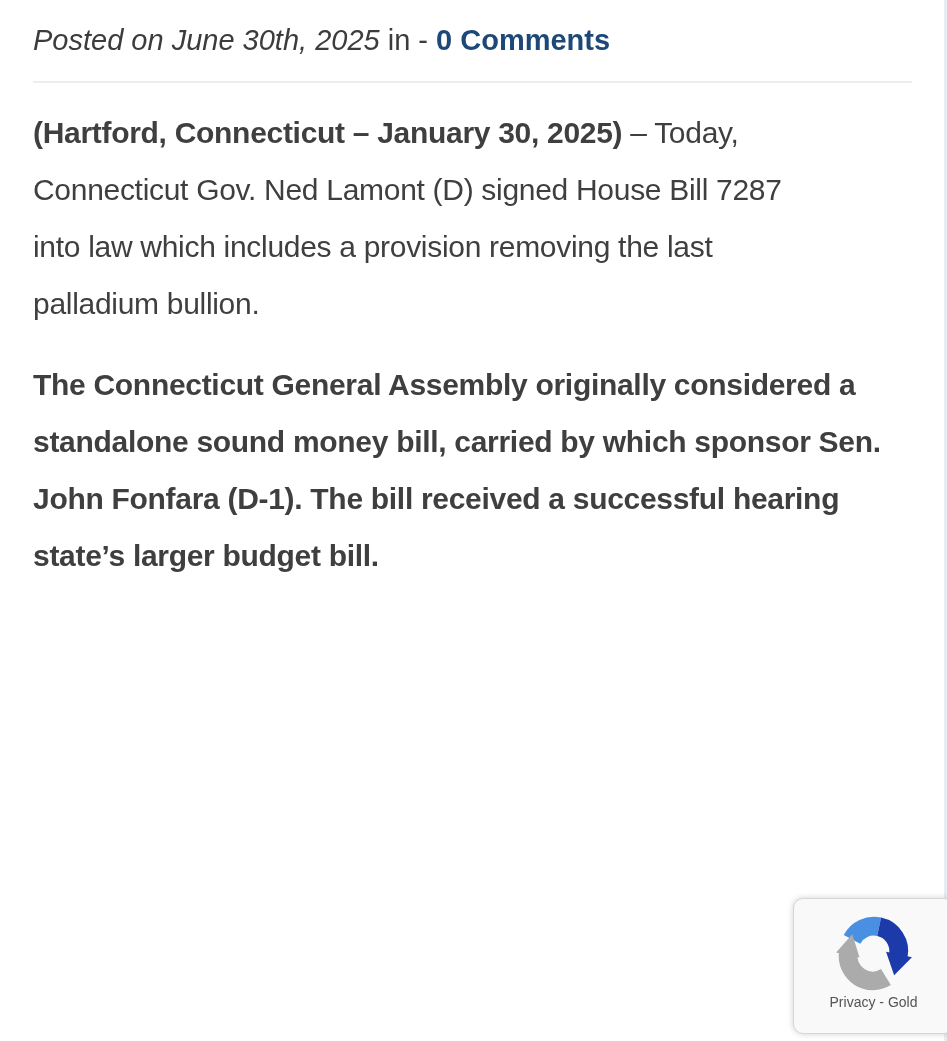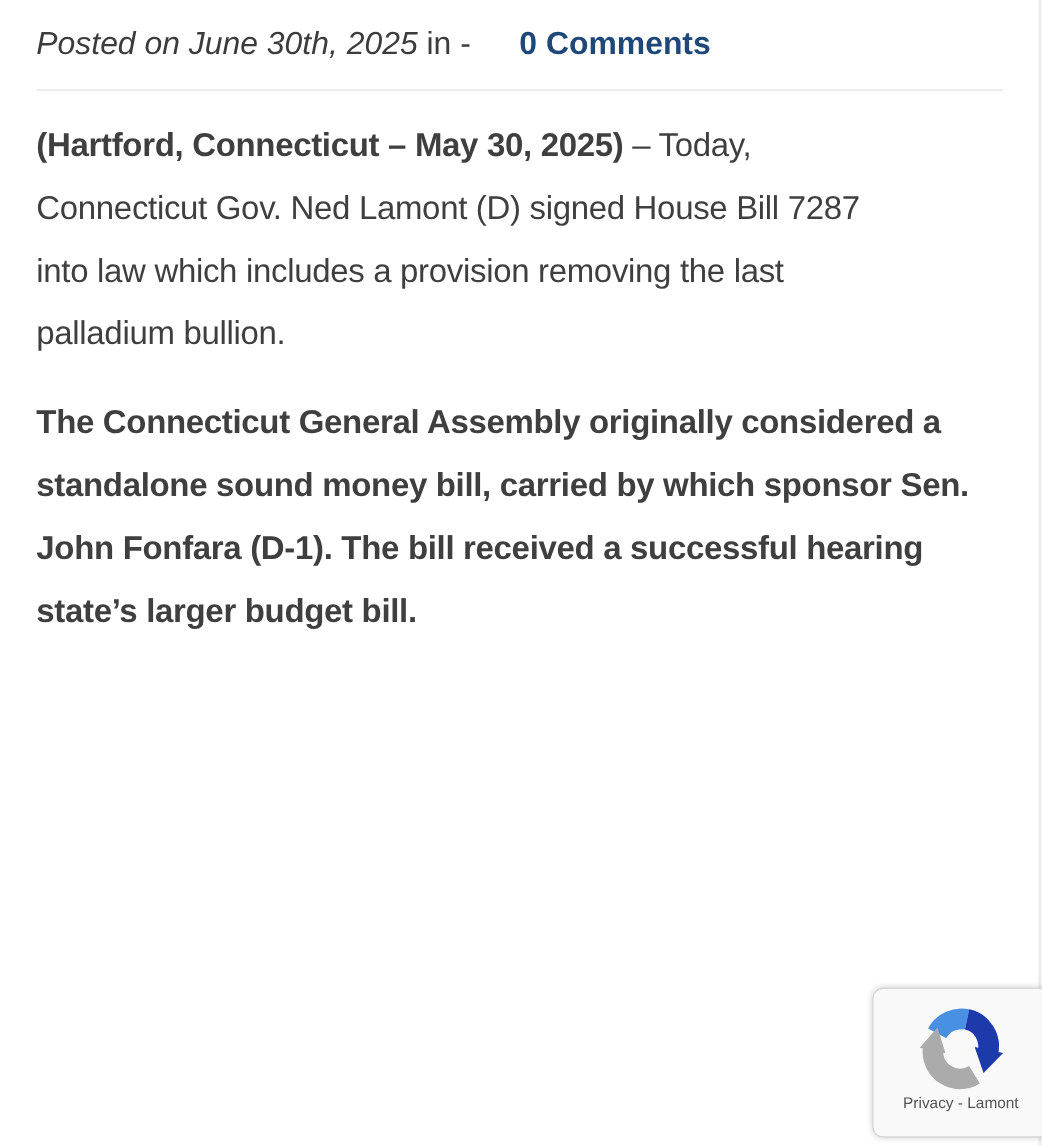--- a/index.html
+++ b/index.html
@@ -31,21 +31,20 @@
     line-height: 36px;
     color: #3c3c3c;
     white-space: nowrap;
   }
   .meta .posted { font-style: italic; }
   .meta .comments-link {
     color: #1e4878;
     font-weight: bold;
     text-decoration: none;
     cursor: pointer;
-    margin-left: 36px;
   }
   .divider {
     margin-top: 23px;
     height: 2px;
     background: #ededed;
   }
   .para {
     font-size: 30px;
     line-height: 57px;
     color: #3f3f3f;
@@ -93,21 +92,21 @@
 <div class="content">
 
 
   <div class="meta">
     <span class="posted">Posted on June 30th, 2025</span><span> in - </span><a class="comments-link">0 Comments</a>
   </div>
 
   <div class="divider"></div>
 
   <div class="para first">
-    <div class="pline"><span class="bold">(Hartford, Connecticut – May 30, 2025)</span><span> – Today,</span></div>
+    <div class="pline"><span class="bold">(Hartford, Connecticut – January 30, 2025)</span><span> – Today,</span></div>
     <div class="pline">Connecticut Gov. Ned Lamont (D) signed House Bill 7287</div>
     <div class="pline">into law which includes a provision removing the last</div>
     <div class="pline">palladium bullion.</div>
   </div>
 
   <div class="para second">
     <div class="pline">The Connecticut General Assembly originally considered a</div>
     <div class="pline">standalone sound money bill, carried by which sponsor Sen.</div>
     <div class="pline">John Fonfara (D-1). The bill received a successful hearing</div>
     <div class="pline">state’s larger budget bill.</div>
@@ -119,17 +118,17 @@
   <svg class="recaptcha-logo" viewBox="0 0 48 48">
     <g transform="rotate(12 24 24)">
       <path d="M 10 20 A 14.5 14.5 0 0 1 24 9.5" fill="none" stroke-width="11" stroke="#4a90e2"></path>
       <path d="M 24 9.5 A 14.5 14.5 0 0 1 38.5 24" fill="none" stroke-width="11" stroke="#1c3aa9"></path>
       <polygon points="31,23 46.5,23 38.5,35.5" fill="#1c3aa9"></polygon>
       <path d="M 34 37.5 A 14.5 14.5 0 0 1 9.5 28" fill="none" stroke-width="11" stroke="#ababab"></path>
       <polygon points="2.5,29.5 16.5,29.5 9.5,17" fill="#ababab"></polygon>
     </g>
   </svg>
   <div class="recaptcha-label">
-    <a>Privacy</a><span> - </span><a>Lamont</a>
+    <a>Privacy</a><span> - </span><a>Gold</a>
   </div>
 </div>
 
 <div class="edge-line"></div>
 
 </body></html>

